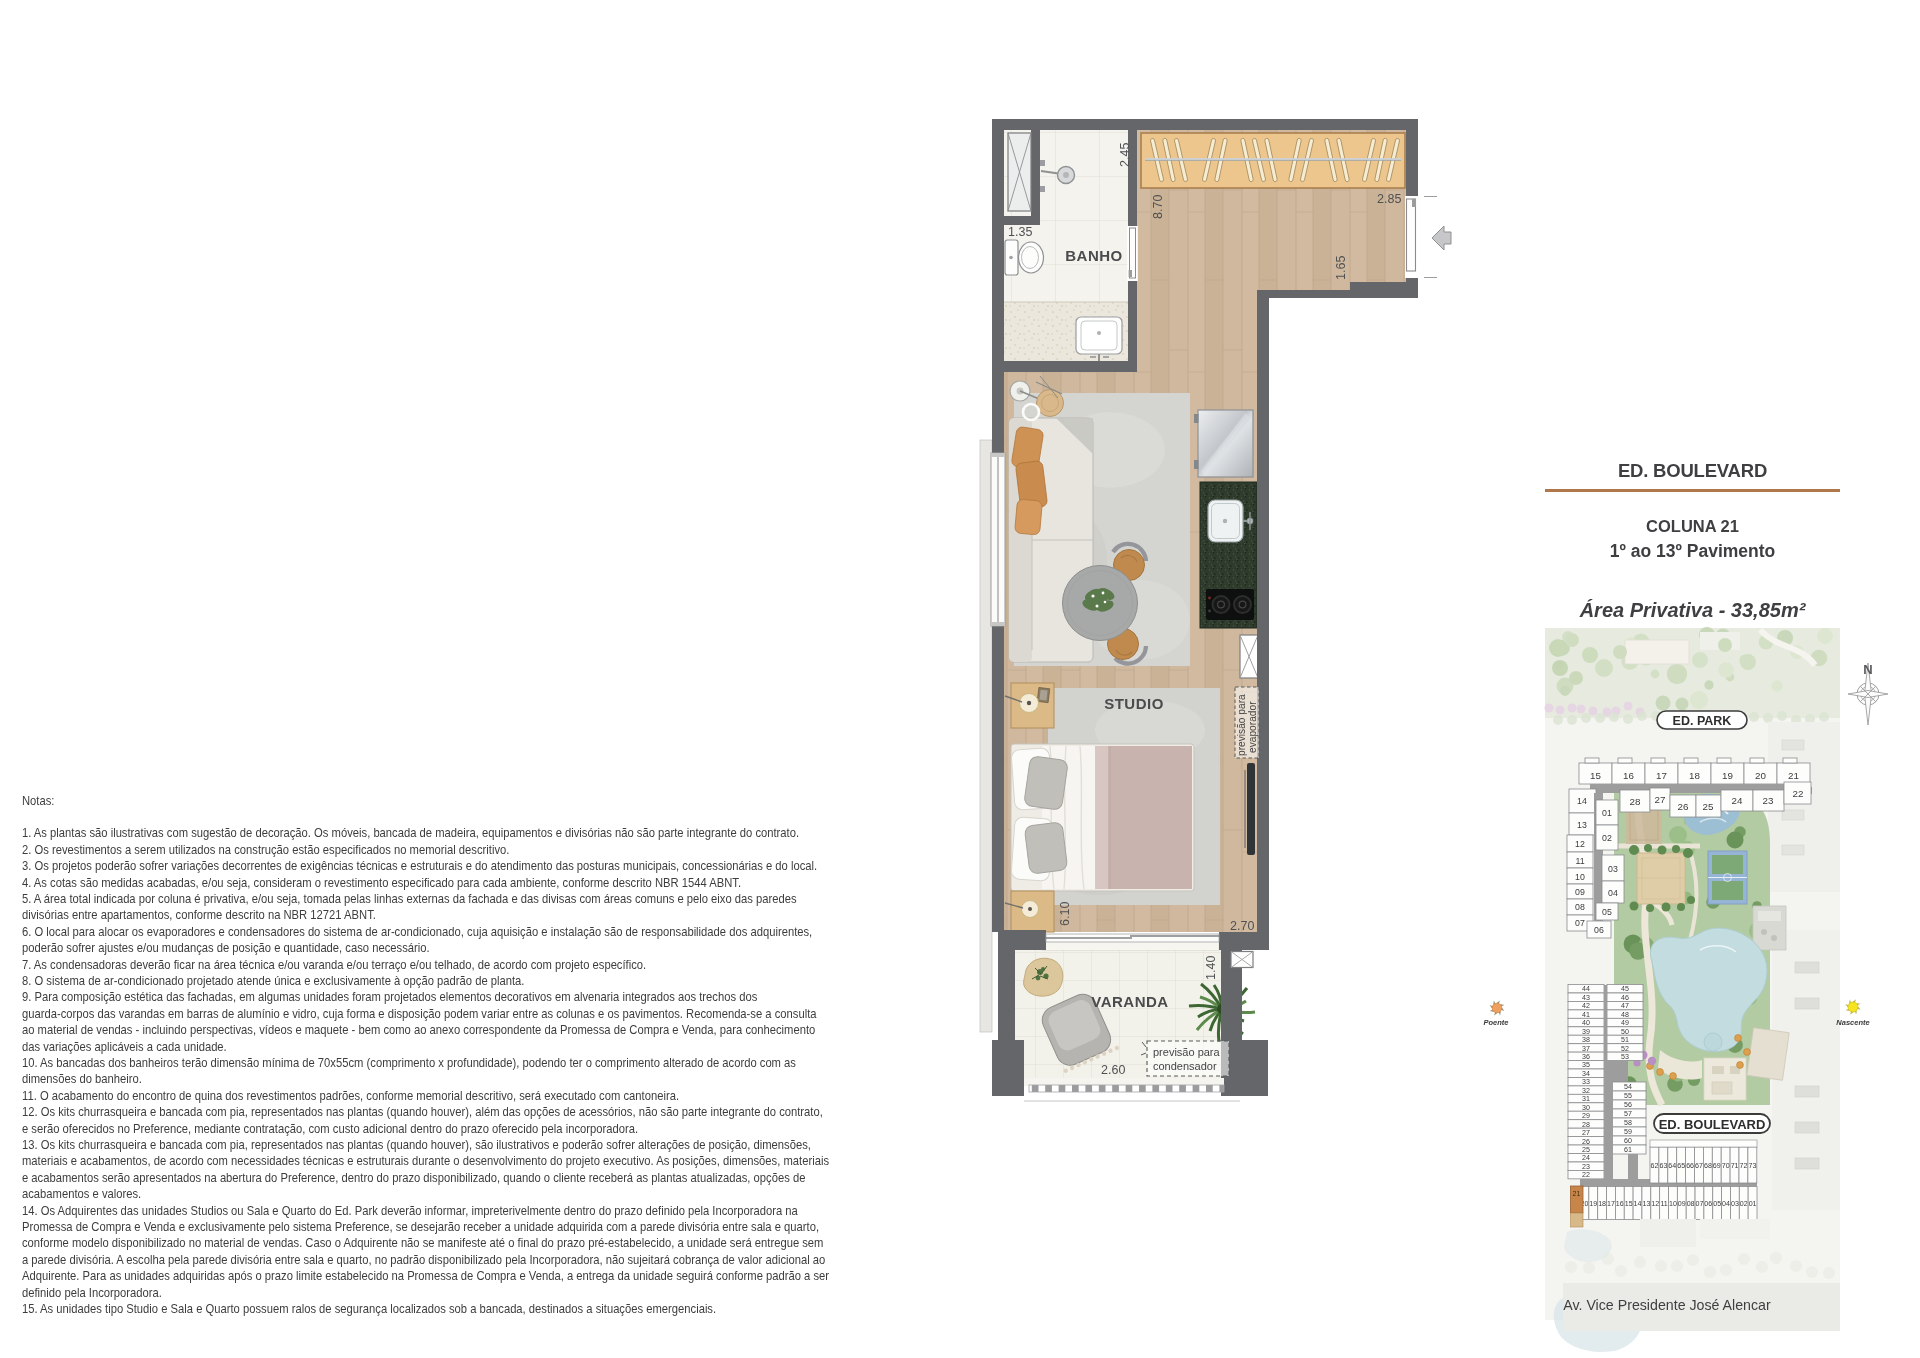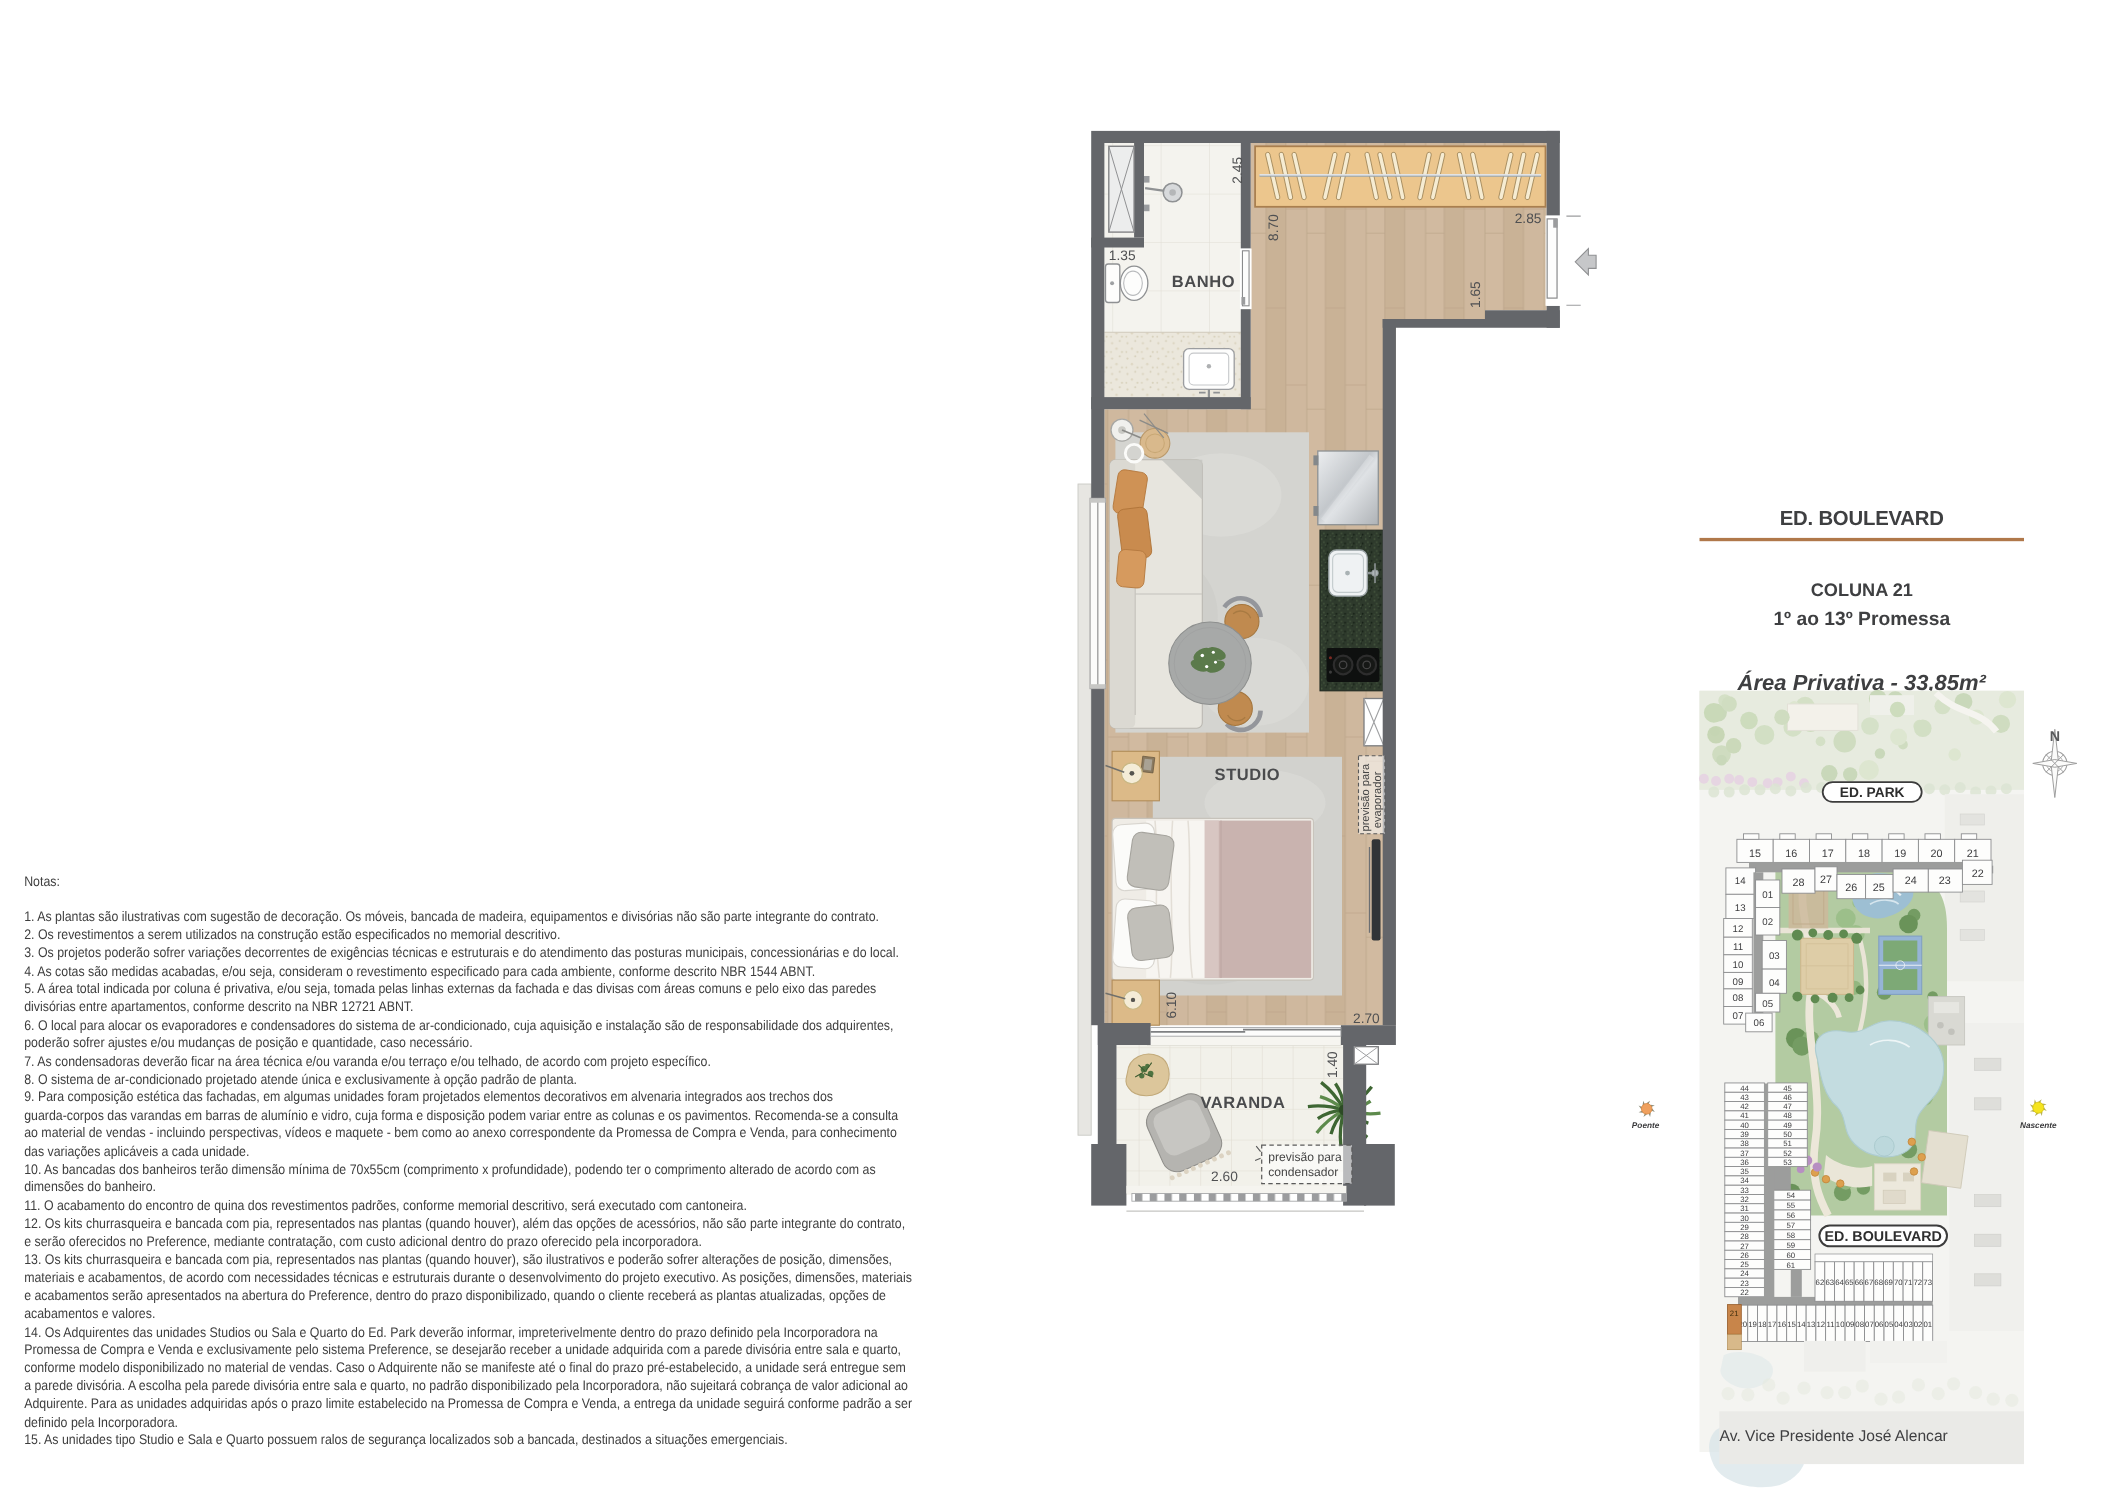--- a/index.html
+++ b/index.html
@@ -4,21 +4,21 @@
 <style>
 html,body{margin:0;padding:0;background:#ffffff;}
 body{width:1920px;height:1358px;position:relative;font-family:"Liberation Sans",sans-serif;overflow:hidden;}
 .abs{position:absolute;}
 #notes{position:absolute;left:22px;top:793px;font-size:12.7px;line-height:16.4px;color:#3d3d3d;transform:scaleX(0.885);transform-origin:0 0;}
 #notes .ln{white-space:nowrap;}
 #notes .gap{height:15.9px;}
 #titleblk{position:absolute;left:1545px;top:460px;width:295px;text-align:center;color:#3e3f41;}
 #titleblk .t1{font-size:18.5px;font-weight:bold;letter-spacing:-0.2px;}
 #titleblk .rule{height:3px;background:#b0784a;margin-top:7px;}
-#titleblk .t2{font-size:16.5px;font-weight:bold;margin-top:36px;}
+#titleblk .t2{font-size:16.5px;font-weight:bold;margin-top:25px;}
 #titleblk .t3{font-size:17.5px;font-weight:bold;margin-top:5px;}
 #titleblk .t4{font-size:20px;font-weight:bold;font-style:italic;margin-top:37px;}
 </style>
 </head>
 <body>
 
 <div id="notes">
 <div class="ln">Notas:</div>
 <div class="gap"></div>
 <div class="ln">1. As plantas são ilustrativas com sugestão de decoração. Os móveis, bancada de madeira, equipamentos e divisórias não são parte integrante do contrato.</div>
@@ -50,21 +50,21 @@
 <div class="ln">a parede divisória. A escolha pela parede divisória entre sala e quarto, no padrão disponibilizado pela Incorporadora, não sujeitará cobrança de valor adicional ao</div>
 <div class="ln">Adquirente. Para as unidades adquiridas após o prazo limite estabelecido na Promessa de Compra e Venda, a entrega da unidade seguirá conforme padrão a ser</div>
 <div class="ln">definido pela Incorporadora.</div>
 <div class="ln">15. As unidades tipo Studio e Sala e Quarto possuem ralos de segurança localizados sob a bancada, destinados a situações emergenciais.</div>
 </div>
 
 <div id="titleblk">
 <div class="t1">ED. BOULEVARD</div>
 <div class="rule"></div>
 <div class="t2">COLUNA 21</div>
-<div class="t3">1º ao 13º Promessa</div>
+<div class="t3">1º ao 13º Pavimento</div>
 <div class="t4">Área Privativa - 33,85m²</div>
 </div>
 
 <svg class="abs" style="left:975px;top:105px;" width="490" height="1010" viewBox="975 105 490 1010">
 <defs>
 <pattern id="wood" width="54" height="160" patternUnits="userSpaceOnUse">
  <rect width="54" height="160" fill="#cdb59a"></rect>
  <rect x="0" width="17" height="160" fill="#d1baa0"></rect>
  <rect x="17" width="18" height="160" fill="#c9b296"></rect>
  <rect x="35" width="19" height="160" fill="#cfb89e"></rect>

